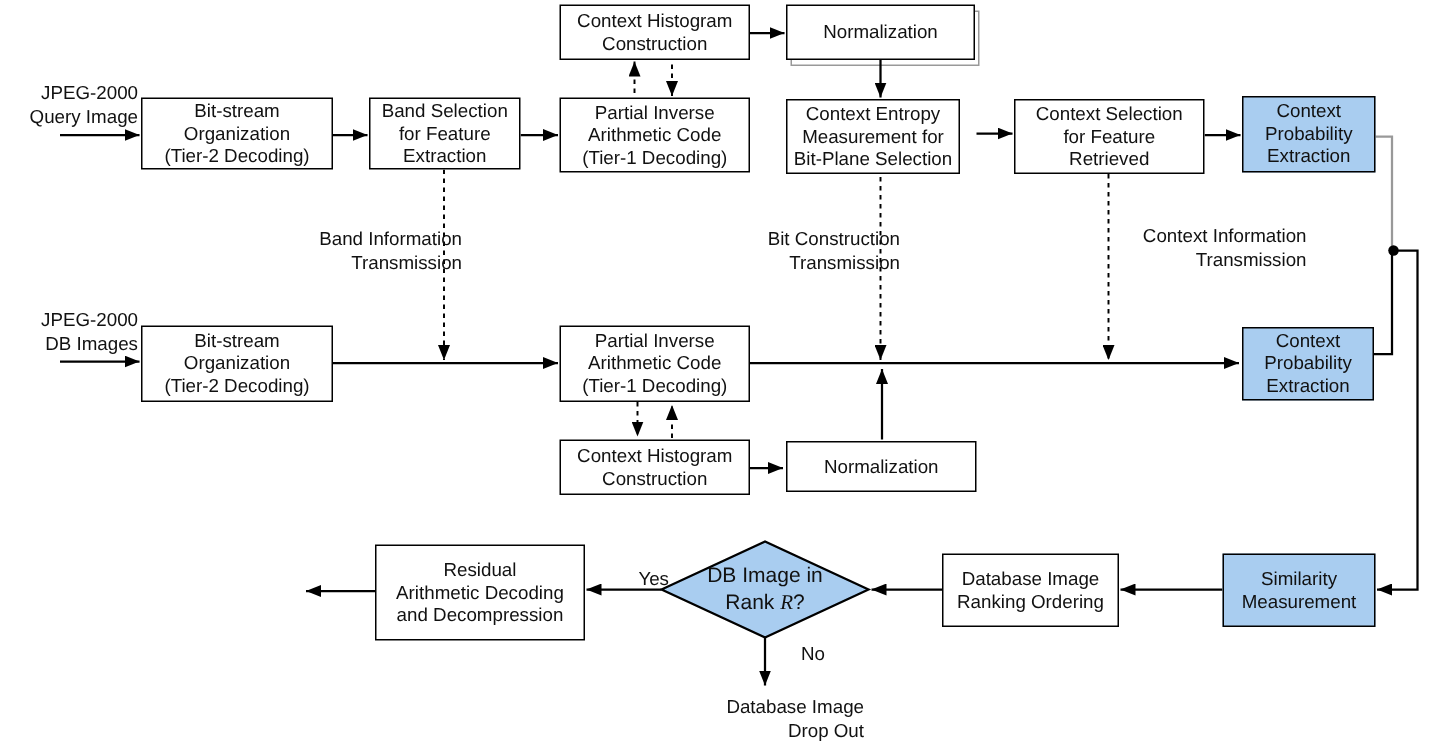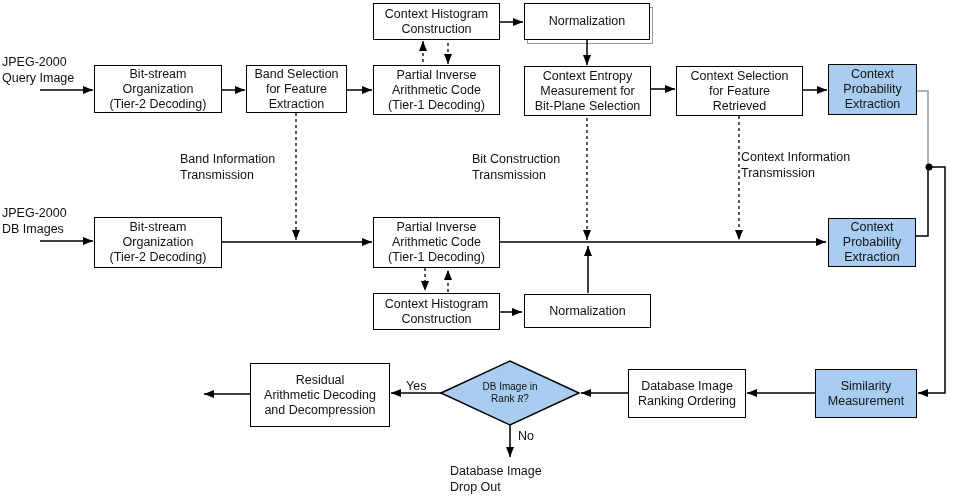--- a/index.html
+++ b/index.html
@@ -19,27 +19,27 @@
     position:absolute;box-sizing:border-box;border:1.5px solid var(--line);
     background:var(--bg);display:flex;align-items:center;justify-content:center;
     text-align:center;font-size:12.5px;line-height:1.2;white-space:pre-line;
   }
   .box.blue{background:var(--hl);}
   .box.shadowed::after{
     content:"";position:absolute;left:2px;top:3px;width:100%;height:100%;
     border:1px solid var(--shadow);z-index:-1;
   }
   .lbl{
-    position:absolute;text-align:left;font-size:12.5px;line-height:1.25;
+    position:absolute;text-align:right;font-size:12.5px;line-height:1.25;
     white-space:pre-line;
   }
   #decision-text{
     position:absolute;left:441px;top:361px;width:138px;height:64px;
     display:flex;flex-direction:column;align-items:center;justify-content:center;
-    font-size:10px;line-height:1.25;text-align:center;
+    font-size:14px;line-height:1.25;text-align:center;
   }
   .it{font-style:italic;font-family:"Liberation Serif","DejaVu Serif",serif;}
 </style>
 </head>
 <body>
 
 <div id="diagram">
 
   <svg id="wires" viewBox="0 0 956 497" xmlns="http://www.w3.org/2000/svg">
     <defs>
@@ -91,21 +91,21 @@
 (Tier-2 Decoding)</div>
   <div class="box" style="left:246px;top:65px;width:101px;height:48px">Band Selection
 for Feature
 Extraction</div>
   <div class="box" style="left:373px;top:65px;width:127px;height:50px">Partial Inverse
 Arithmetic Code
 (Tier-1 Decoding)</div>
   <div class="box" style="left:373px;top:3px;width:127px;height:37px">Context Histogram
 Construction</div>
   <div class="box shadowed" style="left:524px;top:3px;width:126px;height:37px">Normalization</div>
-  <div class="box" style="left:524px;top:66px;width:127px;height:50px">Context Entropy
+  <div class="box" style="left:524px;top:66px;width:116px;height:50px">Context Entropy
 Measurement for
 Bit-Plane Selection</div>
   <div class="box" style="left:676px;top:66px;width:127px;height:50px">Context Selection
 for Feature
 Retrieved</div>
   <div class="box blue" style="left:828px;top:64px;width:89px;height:51px">Context
 Probability
 Extraction</div>
 
   <div class="box" style="left:94px;top:217px;width:128px;height:51px">Bit-stream

